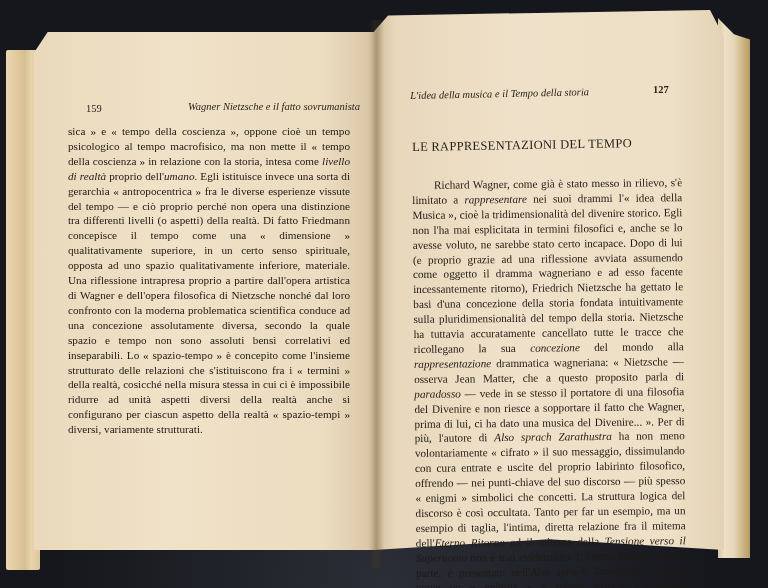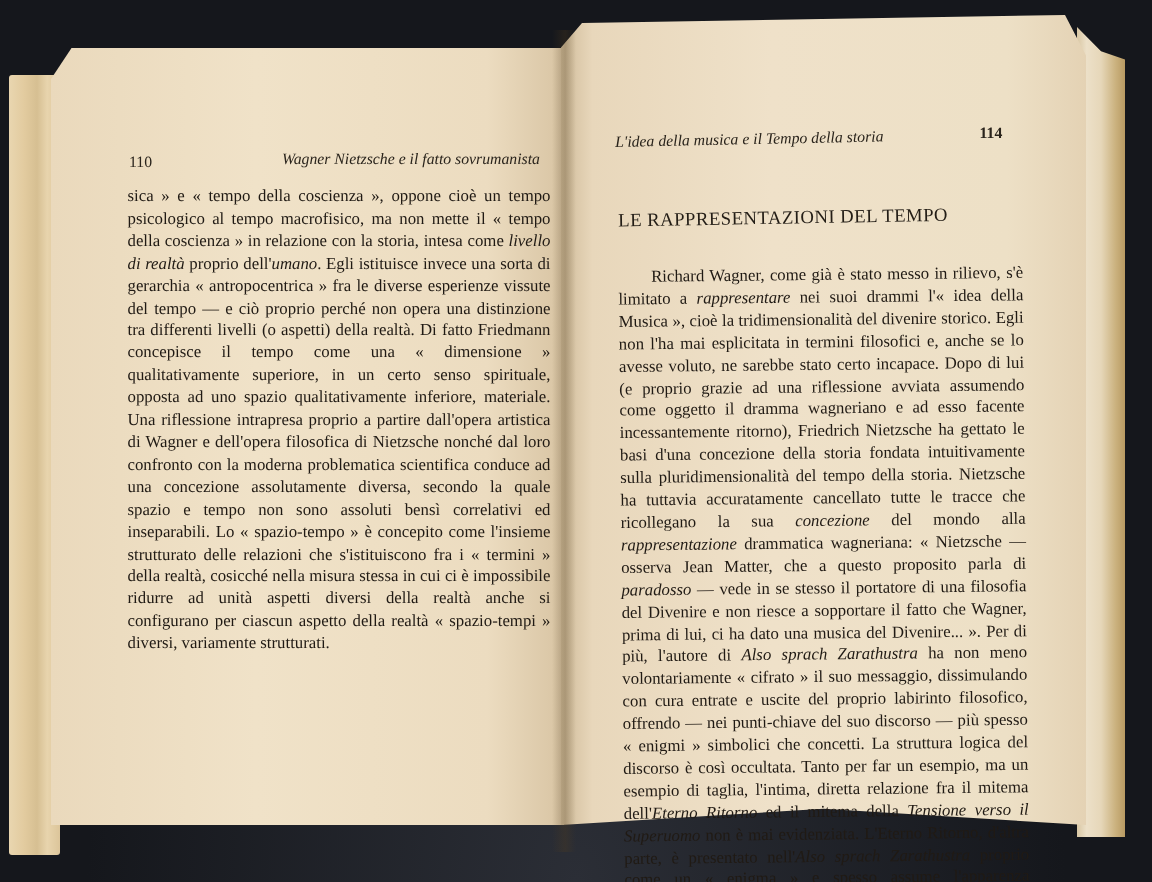--- a/index.html
+++ b/index.html
@@ -62,35 +62,35 @@
 
 <div>
   <div class="left-edge"></div>
   <div class="right-edge"></div>
 
   <div class="left-page"></div>
   <div class="right-page"></div>
   <div class="gutter"></div>
 
   <div class="running-head" style="left:86px; top:103px;">
-    <span class="folio">110</span>
+    <span class="folio">159</span>
   </div>
   <div class="running-head" style="left:188px; top:101px;">
     <span class="title">Wagner Nietzsche e il fatto sovrumanista</span>
   </div>
 
-  <div class="text-block" id="left-text" style="left:85px; top:124px; width:282px;">
+  <div class="text-block" id="left-text" style="left:68px; top:124px; width:282px;">
       <p><span>sica » e « tempo della coscienza », oppone cioè un tempo psicologico al tempo macrofisico, ma non mette il « tempo della coscienza » in relazione con la storia, intesa come </span><em>livello di realtà</em><span> proprio dell'</span><em>umano</em><span>. Egli istituisce invece una sorta di gerarchia « antropocentrica » fra le diverse esperienze vissute del tempo — e ciò proprio perché non opera una distinzione tra differenti livelli (o aspetti) della realtà. Di fatto Friedmann concepisce il tempo come una « dimensione » qualitativamente superiore, in un certo senso spirituale, opposta ad uno spazio qualitativamente inferiore, materiale. Una riflessione intrapresa proprio a partire dall'opera artistica di Wagner e dell'opera filosofica di Nietzsche nonché dal loro confronto con la moderna problematica scientifica conduce ad una concezione assolutamente diversa, secondo la quale spazio e tempo non sono assoluti bensì correlativi ed inseparabili. Lo « spazio-tempo » è concepito come l'insieme strutturato delle relazioni che s'istituiscono fra i « termini » della realtà, cosicché nella misura stessa in cui ci è impossibile ridurre ad unità aspetti diversi della realtà anche si configurano per ciascun aspetto della realtà « spazio-tempi » diversi, variamente strutturati.</span></p>
     </div>
 
   <div class="running-head" style="left:410px; top:90px; transform:rotate(-1.2deg); transform-origin:left top;">
     <span class="title">L'idea della musica e il Tempo della storia</span>
   </div>
   <div class="running-head" style="left:653px; top:84px; font-weight:bold;">
-    <span class="folio">114</span>
+    <span class="folio">127</span>
   </div>
 
   <div class="chapter-title" style="left:412px; top:140px; transform:rotate(-1deg); transform-origin:left top;">
     <span>LE RAPPRESENTAZIONI DEL TEMPO</span>
   </div>
 
   <div class="text-block" id="right-text" style="left:412px; top:178px; width:270px; transform:rotate(-0.6deg); transform-origin:left top;">
       <p class="indent"><span>Richard Wagner, come già è stato messo in rilievo, s'è limitato a </span><em>rappresentare</em><span> nei suoi drammi l'« idea della Musica », cioè la tridimensionalità del divenire storico. Egli non l'ha mai esplicitata in termini filosofici e, anche se lo avesse voluto, ne sarebbe stato certo incapace. Dopo di lui (e proprio grazie ad una riflessione avviata assumendo come oggetto il dramma wagneriano e ad esso facente incessantemente ritorno), Friedrich Nietzsche ha gettato le basi d'una concezione della storia fondata intuitivamente sulla pluridimensionalità del tempo della storia. Nietzsche ha tuttavia accuratamente cancellato tutte le tracce che ricollegano la sua </span><em>concezione</em><span> del mondo alla </span><em>rappresentazione</em><span> drammatica wagneriana: « Nietzsche — osserva Jean Matter, che a questo proposito parla di </span><em>paradosso</em><span> — vede in se stesso il portatore di una filosofia del Divenire e non riesce a sopportare il fatto che Wagner, prima di lui, ci ha dato una musica del Divenire... ». Per di più, l'autore di </span><em>Also sprach Zarathustra</em><span> ha non meno volontariamente « cifrato » il suo messaggio, dissimulando con cura entrate e uscite del proprio labirinto filosofico, offrendo — nei punti-chiave del suo discorso — più spesso « enigmi » simbolici che concetti. La struttura logica del discorso è così occultata. Tanto per far un esempio, ma un esempio di taglia, l'intima, diretta relazione fra il mitema dell'</span><em>Eterno Ritorno</em><span> ed il mitema della </span><em>Tensione verso il Superuomo</em><span> non è mai evidenziata. L'Eterno Ritorno, d'altra parte, è presentato nell'</span><em>Also sprach Zarathustra</em><span> proprio come un « enigma » e spesso assume l'apparenza ingannevole d'una semplice visione </span></p>
     </div>
 </div>

